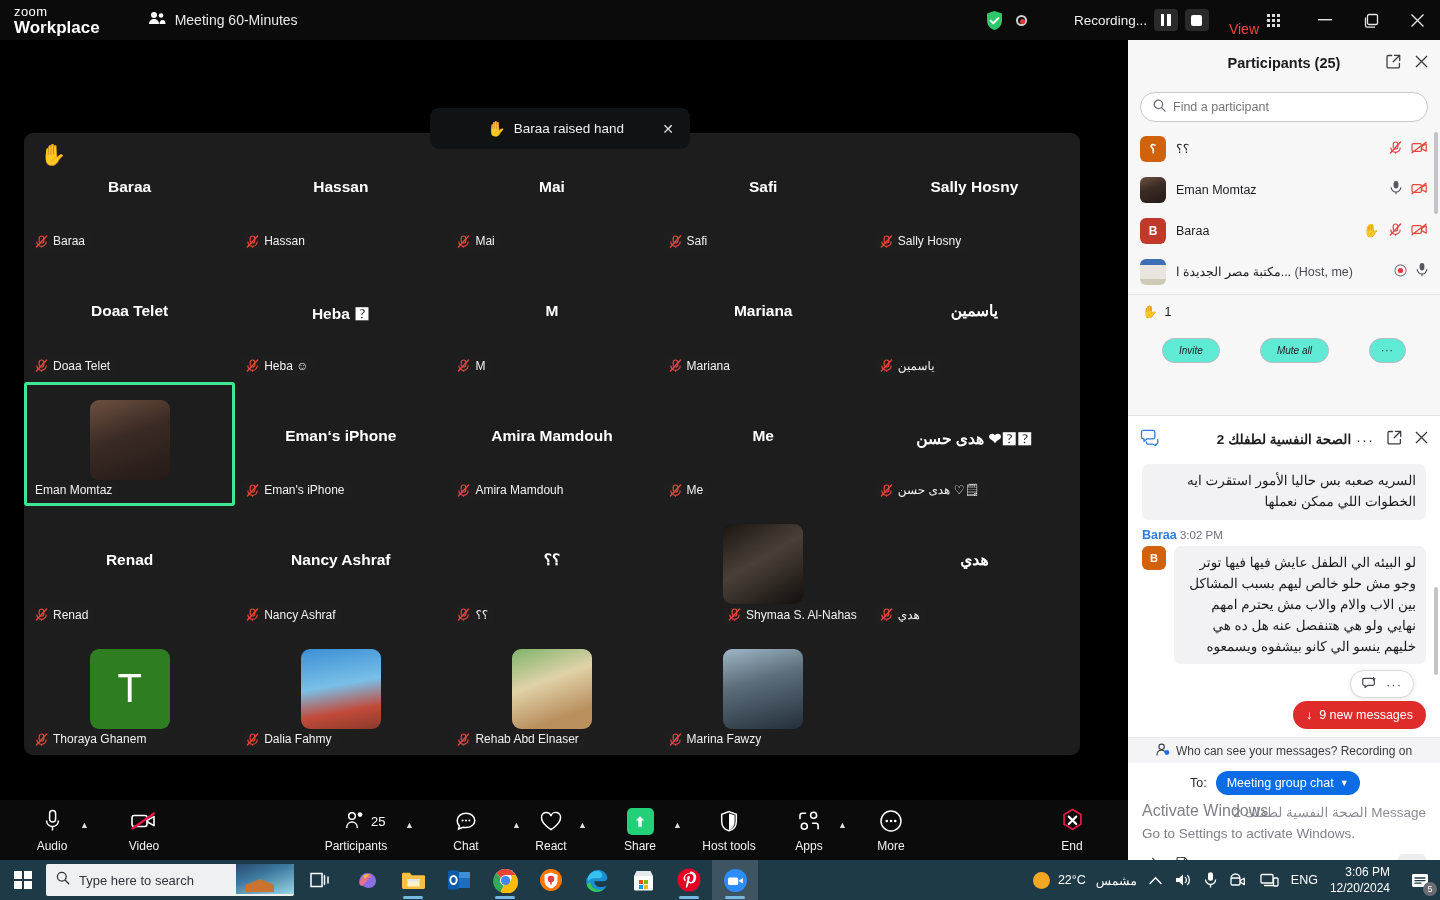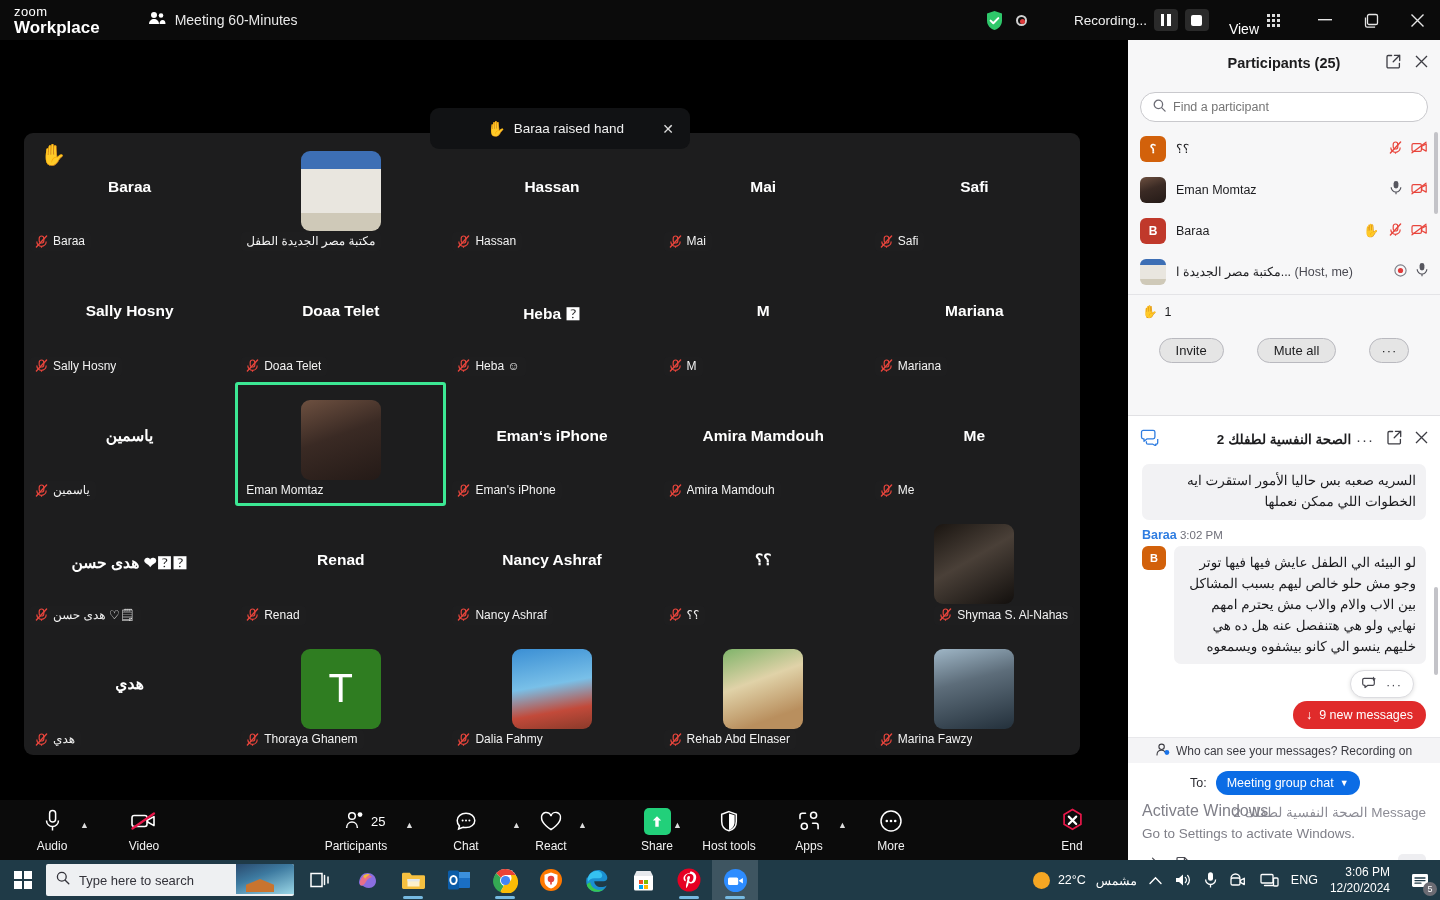--- a/index.html
+++ b/index.html
@@ -26,21 +26,21 @@
   .shield svg { display:block; }
   .recgrp { display: flex; align-items: center; gap: 7px; }
   .recdot { width: 11px; height: 11px; border-radius: 50%; border: 2px solid #d0d0d0; position: relative; }
   .recdot:after { content:""; position:absolute; left:2px; top:2px; width:5px; height:5px; border-radius:50%; background:#e03b3b; }
   .rectext { color: #f0f0f0; font-size: 13.5px; margin-left: 40px; }
   .recbtn { width: 24px; height: 22px; background: #2a2a2a; border-radius: 4px; display:flex; align-items:center; justify-content:center; }
   .pausebars { display:flex; gap:3px; }
   .pausebars i { display:block; width:3.5px; height:12px; background:#fff; }
   .stopsq { width: 11px; height: 11px; background: #fff; border-radius: 2px; }
   .viewgrp { display:flex; align-items:center; gap:8px; margin-left: 20px; margin-right: 22px; }
-  .viewgrp .vlabel { color: #ffffff; font-size: 14px; margin-top: 18px; }
+  .viewgrp .vlabel { color: #ef4444; font-size: 14px; margin-top: 18px; }
   .grid9 { display:grid; grid-template-columns: repeat(3,3px); grid-template-rows: repeat(3,3px); gap:2px; }
   .grid9 i { display:block; width:3px; height:3px; background:#ddd; }
   .winbtn { width: 46px; height: 40px; display:flex; align-items:center; justify-content:center; color:#e6e6e6; }
   .winbtn svg { display:block; }
 
   
   .stage { position:absolute; left:0; top:40px; width:1128px; height:760px; background:#000; }
   .toast {
     position:absolute; left:430px; top:68px; width:260px; height:41px;
     background:#111214; border-radius:9px; display:flex; align-items:center; z-index:6;
@@ -102,21 +102,21 @@
   }
   .searchbox input { border:none; outline:none; font-size:12.5px; color:#6d28d9; width:100%; background:transparent; font-family:"Liberation Sans", sans-serif; }
   .plist { position:relative; height:166px; overflow:hidden; background:#f7f7f8; }
   .prow { height:41px; display:flex; align-items:center; padding:0 12px; gap:10px; }
   .pav { width:26px; height:26px; border-radius:6px; flex:0 0 26px; display:flex; align-items:center; justify-content:center; color:#fff; font-size:12px; font-weight:bold; overflow:hidden; }
   .pname { font-size:12.5px; color:#1d1d20; flex:1; overflow:hidden; white-space:nowrap; text-overflow:ellipsis; }
   .picons { display:flex; align-items:center; gap:9px; }
   .plist-scroll { position:absolute; right:2px; top:4px; width:4px; height:82px; background:#c3c3c8; border-radius:2px; }
   .handcount { height:34px; display:flex; align-items:center; gap:7px; padding:0 14px; font-size:12.5px; color:#1d1d20; border-top:1px solid #e4e4e7; }
   .pbtns { height:44px; display:flex; align-items:center; justify-content:space-around; padding:0 14px; }
-  .pbtn { border:1px solid #b9b9bf; border-radius:15px; height:25px; padding:0 16px; display:flex; align-items:center; font-size:13px; color:#1c1c1e; background:#e5e5e5; cursor:pointer; }
+  .pbtn { border:1px solid #b9b9bf; border-radius:15px; height:25px; padding:0 16px; display:flex; align-items:center; font-size:10px; color:#1c1c1e; background:#5eead4; cursor:pointer;font-style:italic; }
   .pbtn.dots { padding:0 11px; letter-spacing:1px; }
 
   .chatsection { position:absolute; left:0; top:375px; width:312px; height:445px; background:#fff; border-top:1px solid #e1e1e4; }
   .ch-header { height:46px; display:flex; align-items:center; position:relative; }
   .ch-header .chicon { margin-left:12px; color:#2f7de1; }
   .ch-title { position:absolute; left:0; right:0; text-align:center; font-size:13.5px; font-weight:bold; color:#1c1c1e; padding:0 74px; direction:rtl; }
   .ch-header .hicons { position:absolute; right:12px; display:flex; align-items:center; gap:13px; color:#3c3c43; }
   .chatbody { position:relative; height:275px; overflow:hidden; background:#fff; }
   .bubble { background:#f2f2f4; border-radius:7px; padding:7px 10px; font-size:13.5px; line-height:1.55; color:#1b1b1e; direction:rtl; text-align:right; }
   .msgblk { padding: 0 14px 0 14px; }
@@ -255,26 +255,20 @@
               <span class="micmute"><svg width="13" height="13" viewBox="0 0 13 13">
                   <rect x="4.2" y="1" width="4.6" height="7" rx="2.3" stroke="#e8453c" stroke-width="1.2" fill="none"></rect>
                   <path d="M1.8 6.6a4.7 4.7 0 0 0 9.4 0" stroke="#e8453c" stroke-width="1.2" fill="none"></path>
                   <path d="M6.5 11.3v1.4" stroke="#e8453c" stroke-width="1.2"></path>
                   <path d="M1.4 12L11.6 1" stroke="#e8453c" stroke-width="1.4" stroke-linecap="round"></path>
                 </svg></span>
               <span class="nm">Baraa</span>
             </div>
           </div>
           <div class="tile">
-            <div class="avatar" style="background:linear-gradient(#3d6fb5 0 22%, #e9e6df 22% 78%, #cfc9b8 78% 100%);"></div>
-            <div class="namebar">
-              <span class="nm">مكتبة مصر الجديدة الطفل</span>
-            </div>
-          </div>
-          <div class="tile">
             <div class="bigname">Hassan</div>
             <div class="namebar">
               <span class="micmute"><svg width="13" height="13" viewBox="0 0 13 13">
                   <rect x="4.2" y="1" width="4.6" height="7" rx="2.3" stroke="#e8453c" stroke-width="1.2" fill="none"></rect>
                   <path d="M1.8 6.6a4.7 4.7 0 0 0 9.4 0" stroke="#e8453c" stroke-width="1.2" fill="none"></path>
                   <path d="M6.5 11.3v1.4" stroke="#e8453c" stroke-width="1.2"></path>
                   <path d="M1.4 12L11.6 1" stroke="#e8453c" stroke-width="1.4" stroke-linecap="round"></path>
                 </svg></span>
               <span class="nm">Hassan</span>
             </div>
@@ -597,21 +591,21 @@
       <div class="tbitem" style="left:514px;">
         <span class="ic">
           <svg width="24" height="21" viewBox="0 0 24 21">
               <path d="M12 18.5S2.6 12.8 2.6 7.3A4.6 4.6 0 0 1 12 5.2a4.6 4.6 0 0 1 9.4 2.1c0 5.5-9.4 11.2-9.4 11.2z" stroke="#fff" stroke-width="1.5" fill="none"></path>
             </svg>
         </span>
         <span class="lb">React</span>
       </div>
       <span class="caret" style="left:578px;">▲</span>
 
-      <div class="tbitem" style="left:620px;">
+      <div class="tbitem" style="left:603px;">
         <span class="ic">
           <span class="sharebox">
               <svg width="14" height="15" viewBox="0 0 14 15">
                 <path d="M7 2.2l4.2 4.4H8.7v6.2H5.3V6.6H2.8z" fill="#fff"></path>
               </svg>
             </span>
         </span>
         <span class="lb">Share</span>
       </div>
       <span class="caret" style="left:673px;">▲</span>

